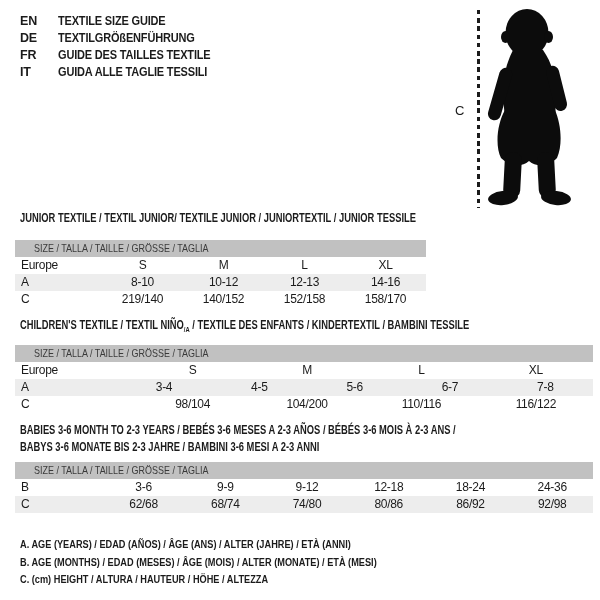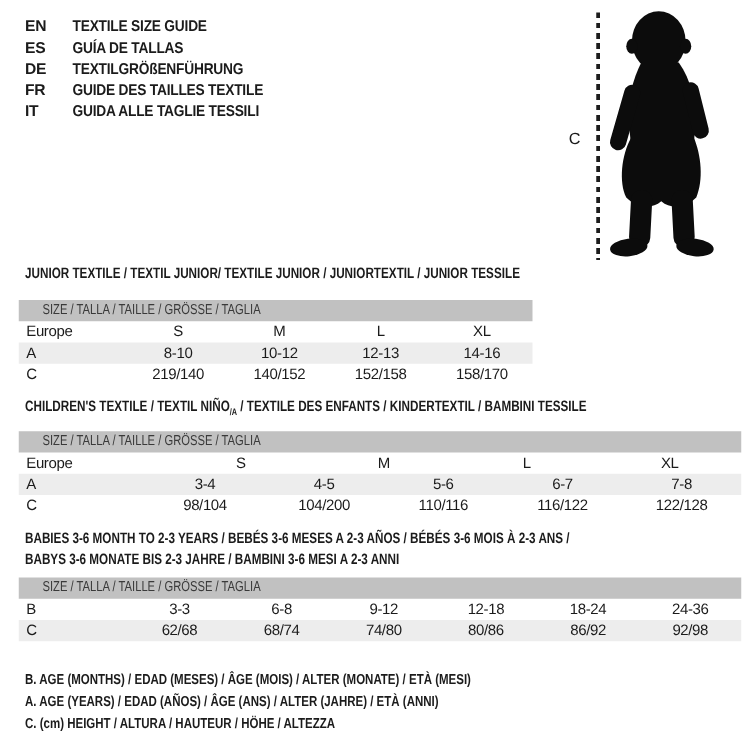--- a/index.html
+++ b/index.html
@@ -38,24 +38,20 @@
   .footnotes{left:20px;top:536px}
   .fn{font-weight:700;font-size:11.5px;line-height:17.5px}
 </style>
 </head>
 <body>
 
 <div class="abs lang-block">
   <div class="lang-row">
     <span class="lang-code">EN</span>
     <span class="lang-label">TEXTILE SIZE GUIDE</span>
-  </div>
-  <div class="lang-row">
-    <span class="lang-code">ES</span>
-    <span class="lang-label">GUÍA DE TALLAS</span>
   </div>
   <div class="lang-row">
     <span class="lang-code">DE</span>
     <span class="lang-label">TEXTILGRÖßENFÜHRUNG</span>
   </div>
   <div class="lang-row">
     <span class="lang-code">FR</span>
     <span class="lang-label">GUIDE DES TAILLES TEXTILE</span>
   </div>
   <div class="lang-row">
@@ -141,55 +137,54 @@
     <div class="cell">5-6</div>
     <div class="cell">6-7</div>
     <div class="cell">7-8</div>
   </div>
   <div class="trow">
     <div class="cell row-label" style="text-align:left">C</div>
     <div class="cell">98/104</div>
     <div class="cell">104/200</div>
     <div class="cell">110/116</div>
     <div class="cell">116/122</div>
-    <div class="cell">122/128</div>
   </div>
 </div>
 
 <div class="abs tbl-title" style="left:20px;top:422px;line-height:17px">
   <span class="cond">BABIES 3-6 MONTH TO 2-3 YEARS / BEBÉS 3-6 MESES A 2-3 AÑOS / BÉBÉS 3-6 MOIS À 2-3 ANS /</span><br>
   <span class="cond">BABYS 3-6 MONATE BIS 2-3 JAHRE / BAMBINI 3-6 MESI A 2-3 ANNI</span>
 </div>
 <div class="tbl" style="left:15px;top:462px;width:578px">
   <div class="band">
     <span class="cond">SIZE / TALLA / TAILLE / GRÖSSE / TAGLIA</span>
   </div>
   <div class="trow">
     <div class="cell row-label" style="text-align:left">B</div>
-    <div class="cell">3-3</div>
-    <div class="cell">6-8</div>
+    <div class="cell">3-6</div>
+    <div class="cell">9-9</div>
     <div class="cell">9-12</div>
     <div class="cell">12-18</div>
     <div class="cell">18-24</div>
     <div class="cell">24-36</div>
   </div>
   <div class="trow shaded">
     <div class="cell row-label" style="text-align:left">C</div>
     <div class="cell">62/68</div>
     <div class="cell">68/74</div>
     <div class="cell">74/80</div>
     <div class="cell">80/86</div>
     <div class="cell">86/92</div>
     <div class="cell">92/98</div>
   </div>
 </div>
 
 <div class="abs footnotes">
   <div class="fn">
-    <span class="cond" style="transform:scaleX(.8)">B. AGE (MONTHS) / EDAD (MESES) / ÂGE (MOIS) / ALTER (MONATE) / ETÀ (MESI)</span>
+    <span class="cond" style="transform:scaleX(.8)">A. AGE (YEARS) / EDAD (AÑOS) / ÂGE (ANS) / ALTER (JAHRE) / ETÀ (ANNI)</span>
   </div>
   <div class="fn">
-    <span class="cond" style="transform:scaleX(.8)">A. AGE (YEARS) / EDAD (AÑOS) / ÂGE (ANS) / ALTER (JAHRE) / ETÀ (ANNI)</span>
+    <span class="cond" style="transform:scaleX(.8)">B. AGE (MONTHS) / EDAD (MESES) / ÂGE (MOIS) / ALTER (MONATE) / ETÀ (MESI)</span>
   </div>
   <div class="fn">
     <span class="cond" style="transform:scaleX(.8)">C. (cm) HEIGHT / ALTURA / HAUTEUR / HÖHE / ALTEZZA</span>
   </div>
 </div>
 
 </body></html>

